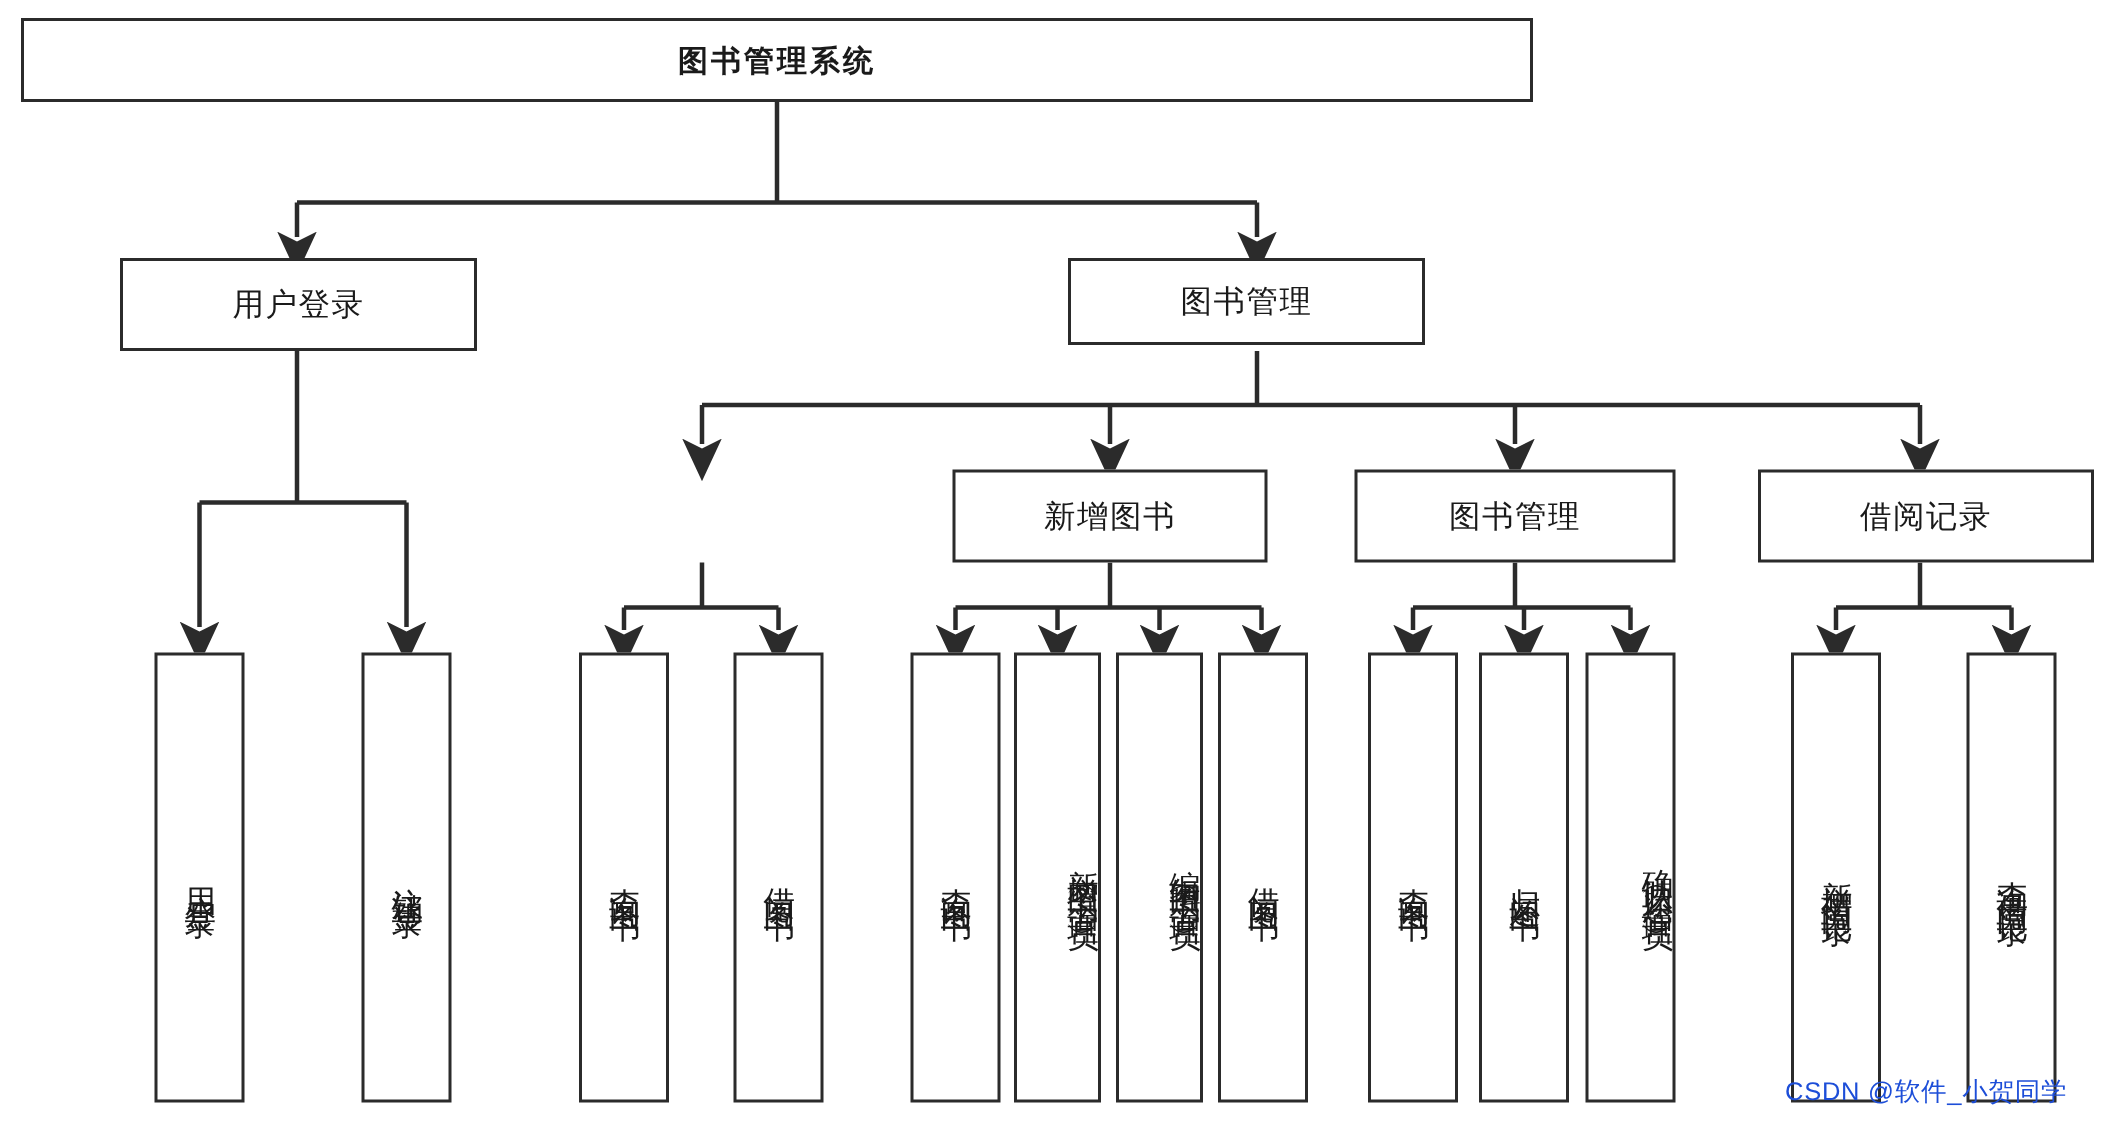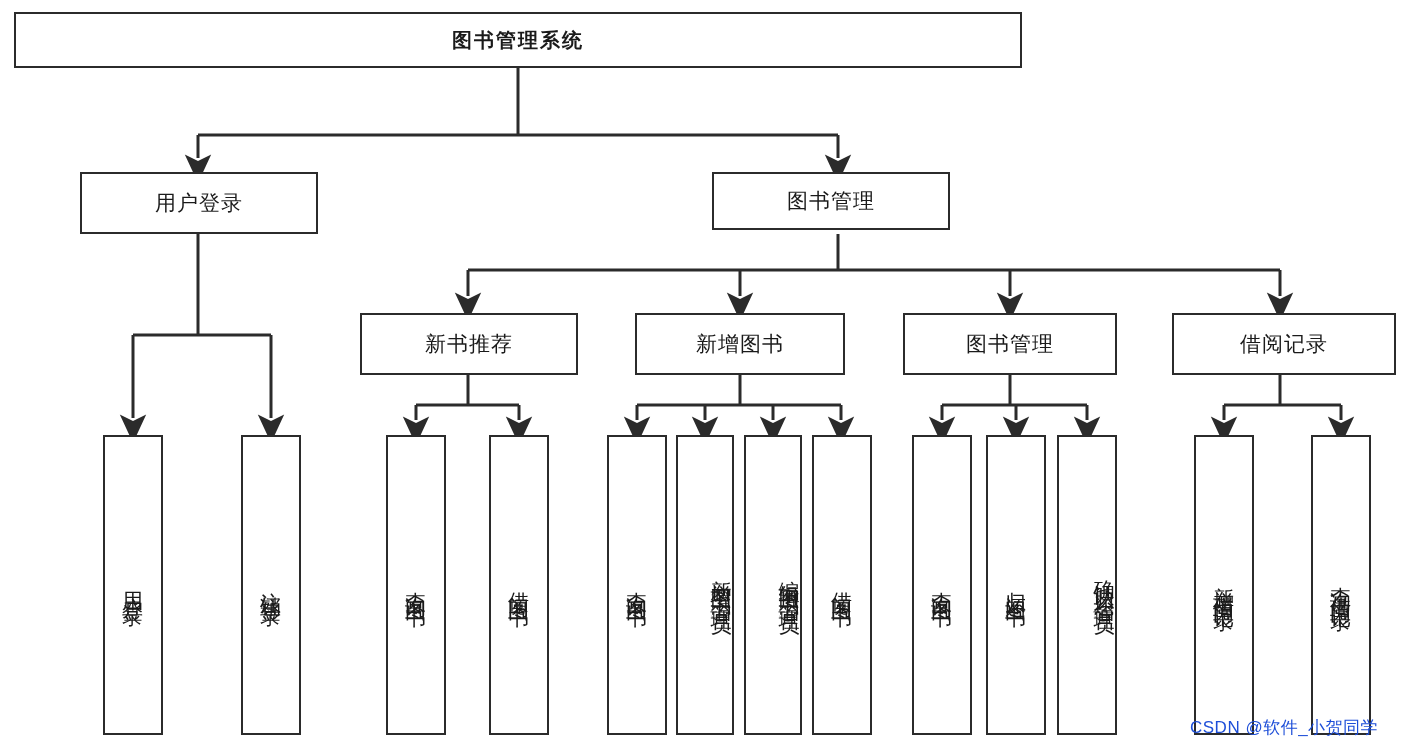--- a/index.html
+++ b/index.html
@@ -74,23 +74,20 @@
     <span>图书管理系统</span>
   </div>
 
   <div class="node h" style="left:80px;top:172px;width:238px;height:62px;">
     <span>用户登录</span>
   </div>
   <div class="node h" style="left:712px;top:172px;width:238px;height:58px;">
     <span>图书管理</span>
   </div>
 
-  <div class="node h" style="left:360px;top:313px;width:218px;height:62px;">
-    <span>新书推荐</span>
-  </div>
   <div class="node h" style="left:635px;top:313px;width:210px;height:62px;">
     <span>新增图书</span>
   </div>
   <div class="node h" style="left:903px;top:313px;width:214px;height:62px;">
     <span>图书管理</span>
   </div>
   <div class="node h" style="left:1172px;top:313px;width:224px;height:62px;">
     <span>借阅记录</span>
   </div>
 

